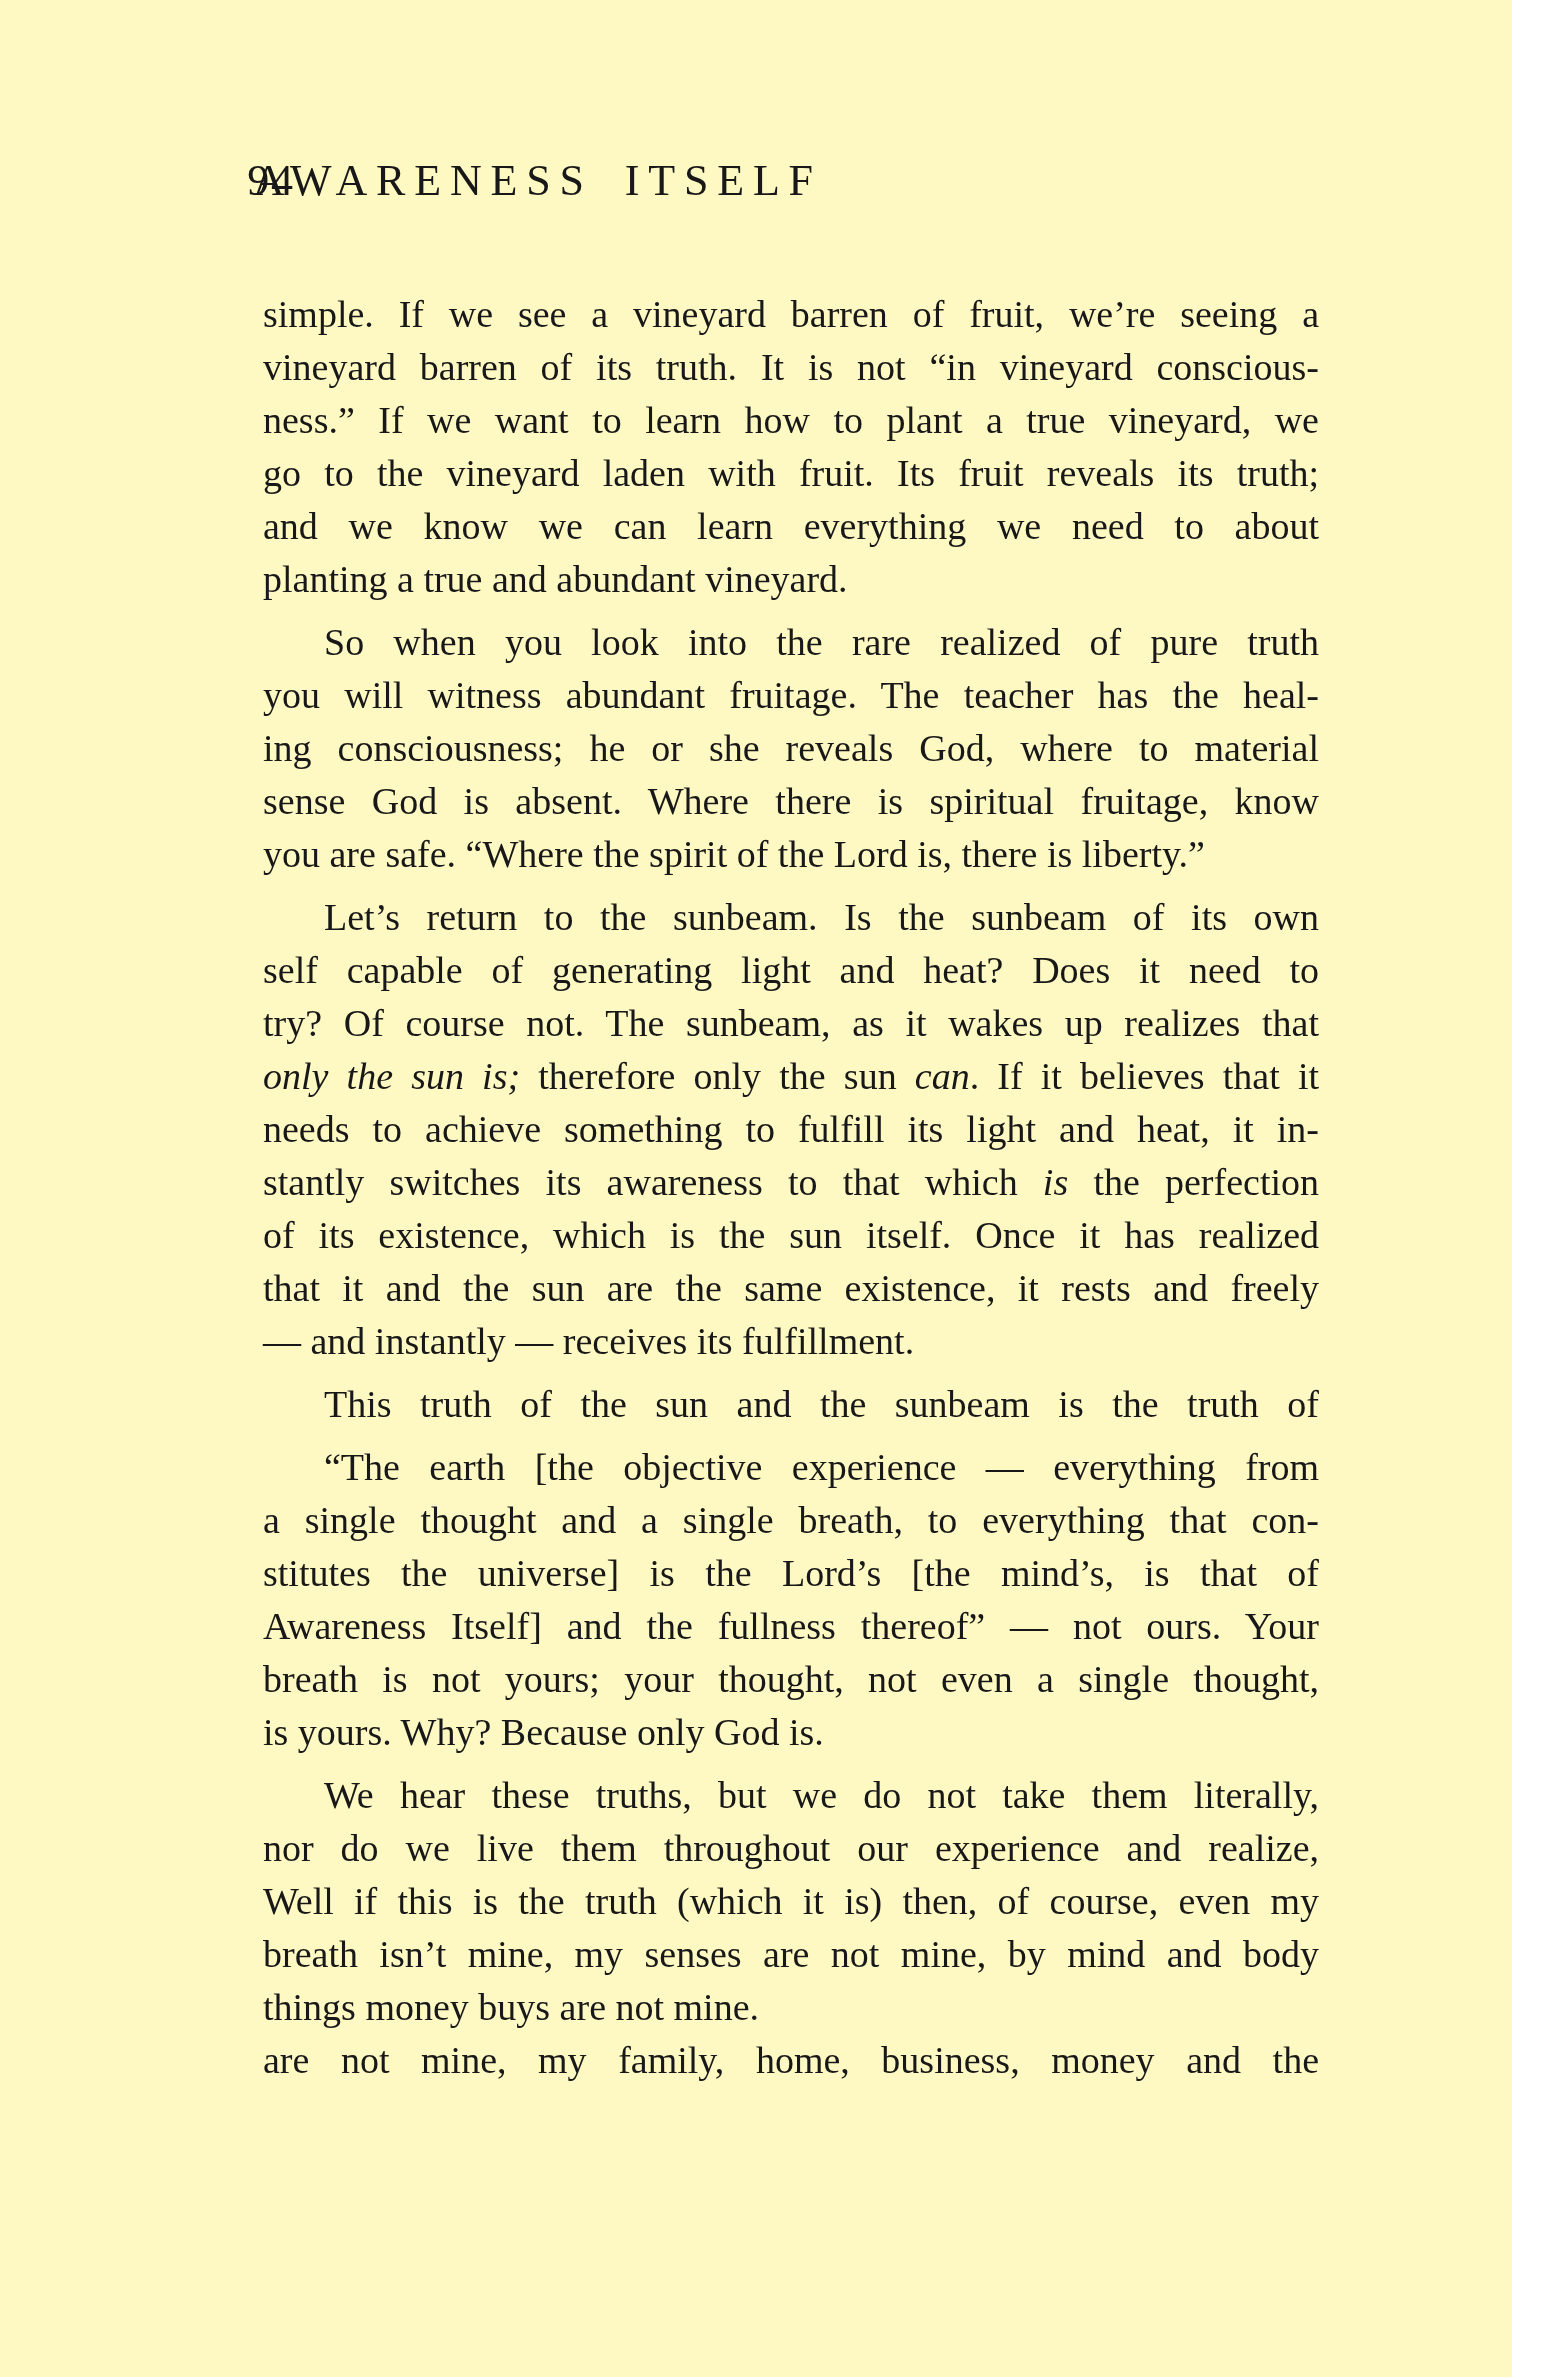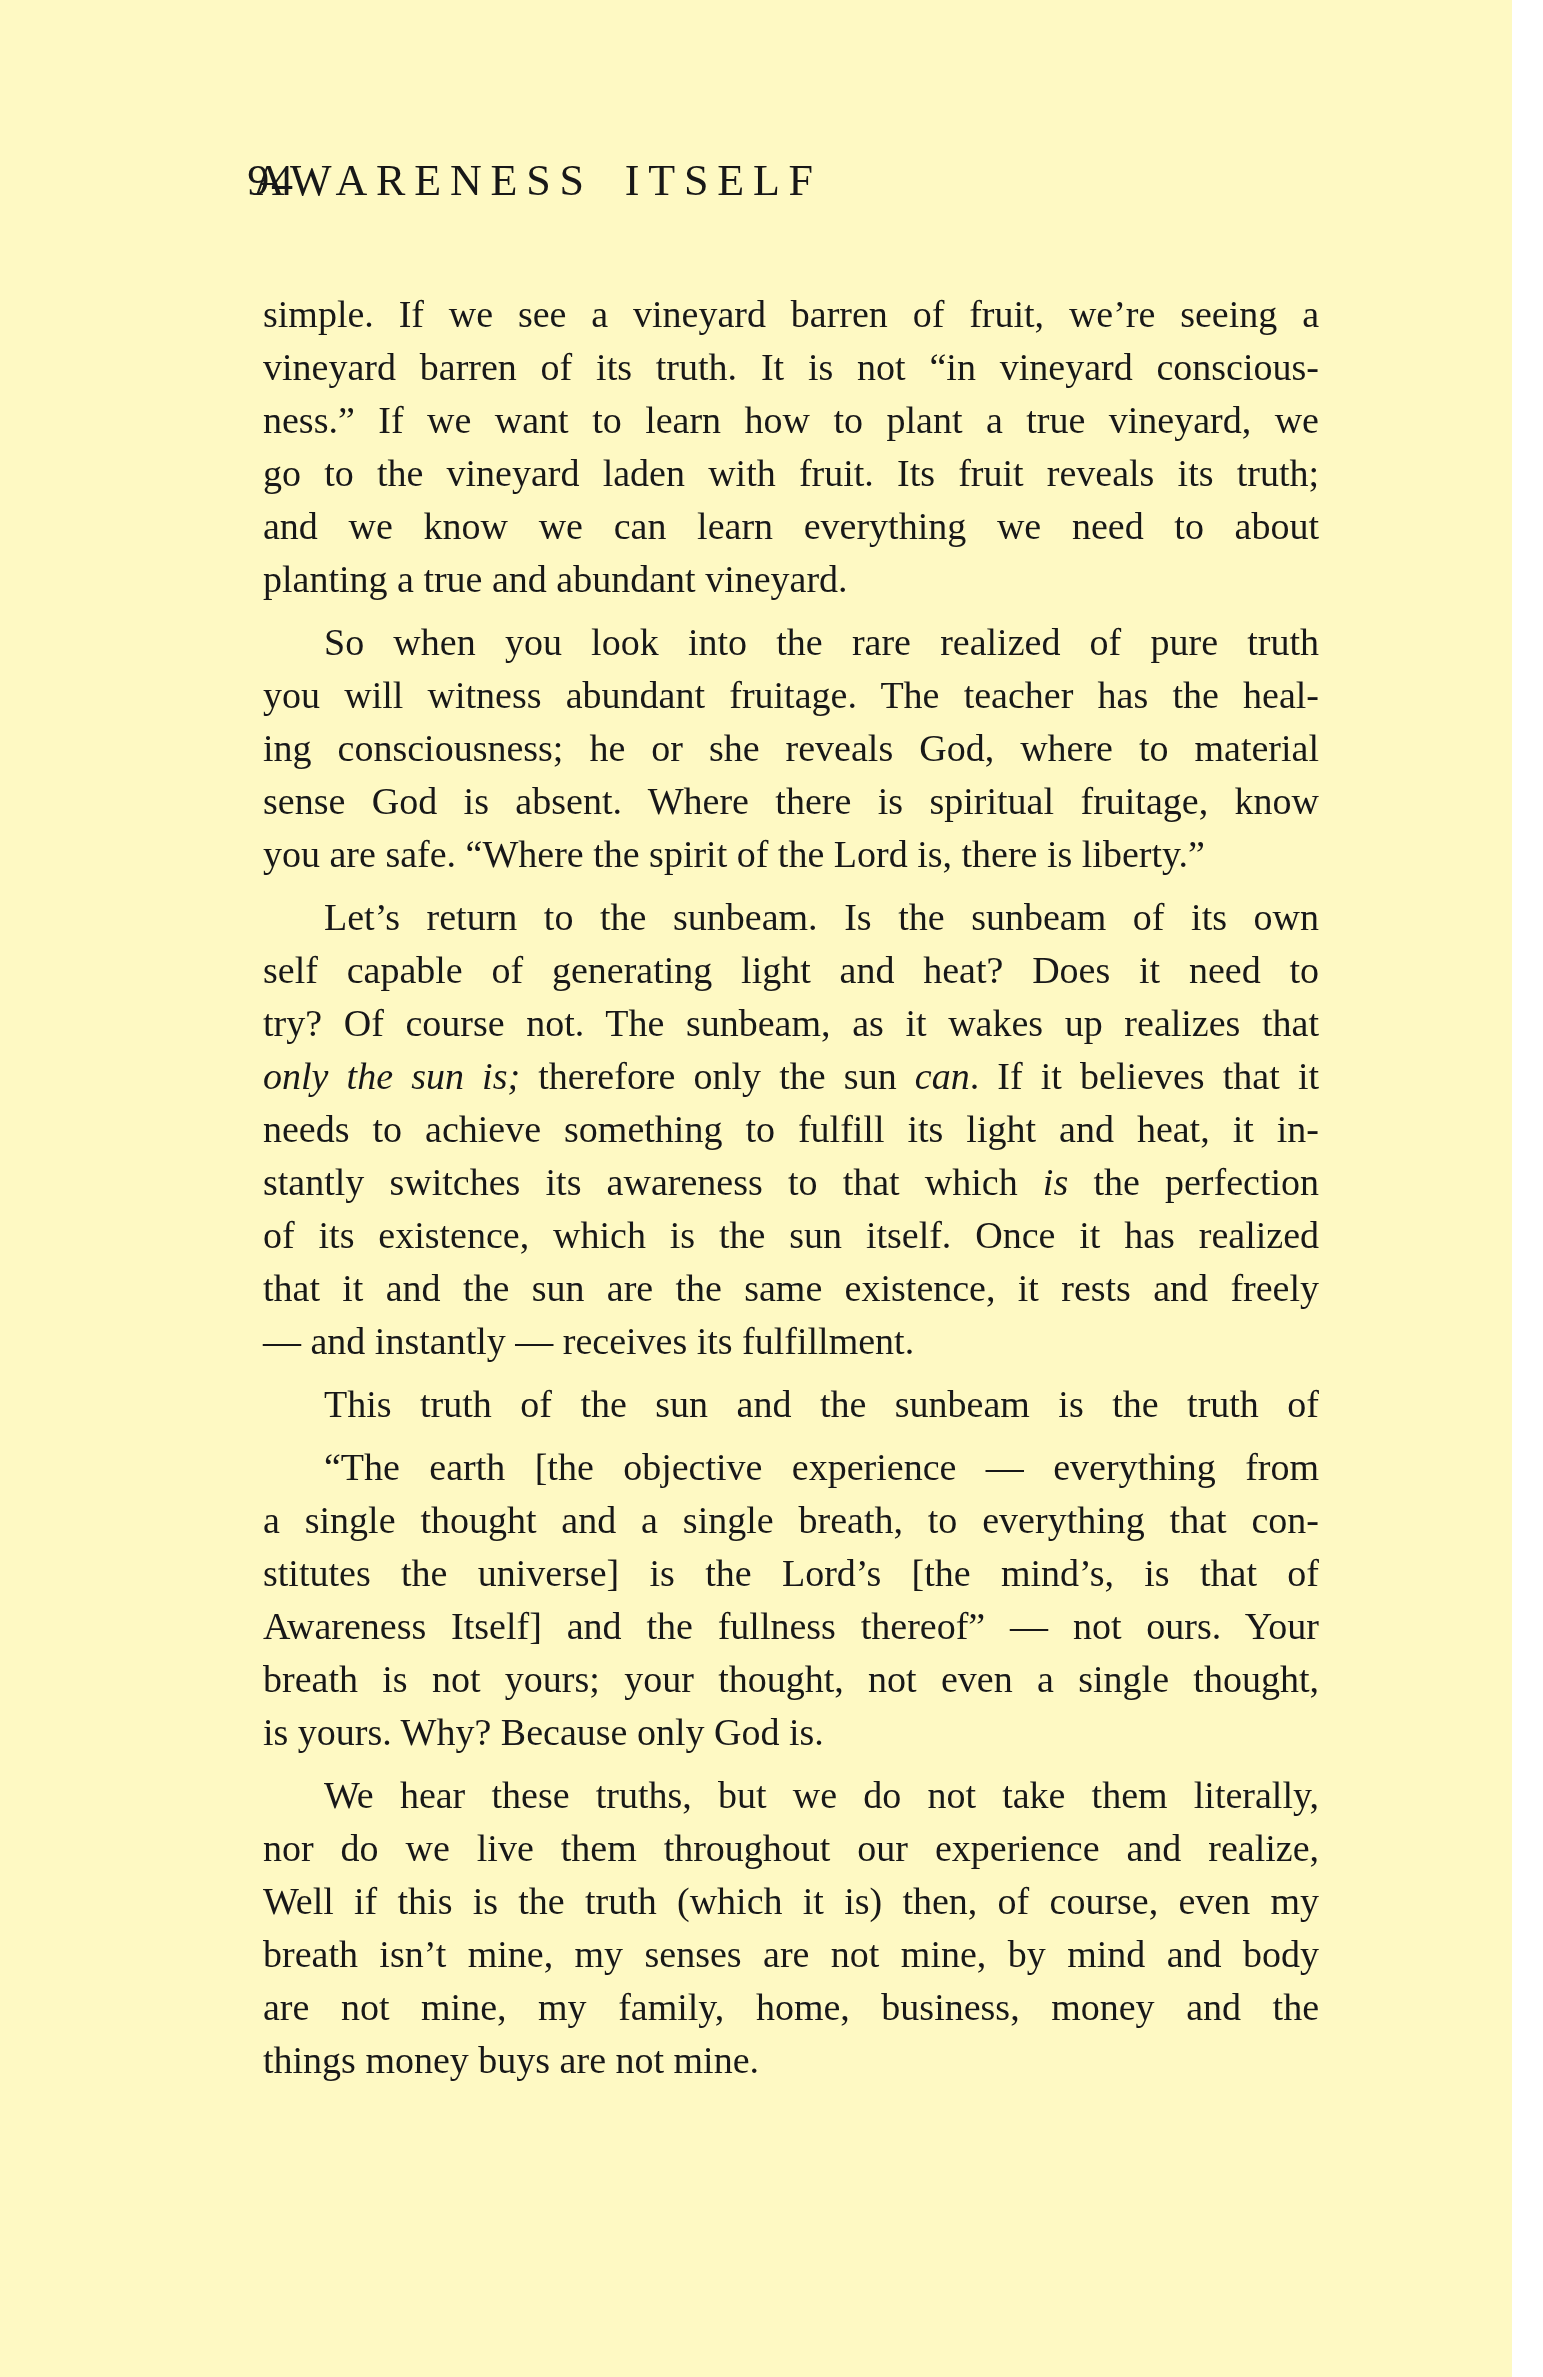--- a/index.html
+++ b/index.html
@@ -97,18 +97,18 @@
         <div class="line"><span>stitutes the universe] is the Lord’s [the mind’s, is that of</span></div>
         <div class="line"><span>Awareness Itself] and the fullness thereof” — not ours. Your</span></div>
         <div class="line"><span>breath is not yours; your thought, not even a single thought,</span></div>
         <div class="line last"><span>is yours. Why? Because only God is.</span></div>
       </div>
       <div class="paragraph">
         <div class="line indent"><span>We hear these truths, but we do not take them literally,</span></div>
         <div class="line"><span>nor do we live them throughout our experience and realize,</span></div>
         <div class="line"><span>Well if this is the truth (which it is) then, of course, even my</span></div>
         <div class="line"><span>breath isn’t mine, my senses are not mine, by mind and body</span></div>
+        <div class="line last"><span>things money buys are not mine.</span></div>
         <div class="line"><span>are not mine, my family, home, business, money and the</span></div>
-        <div class="line last"><span>things money buys are not mine.</span></div>
       </div>
     </div>
 </div>
 
 
 </body></html>

